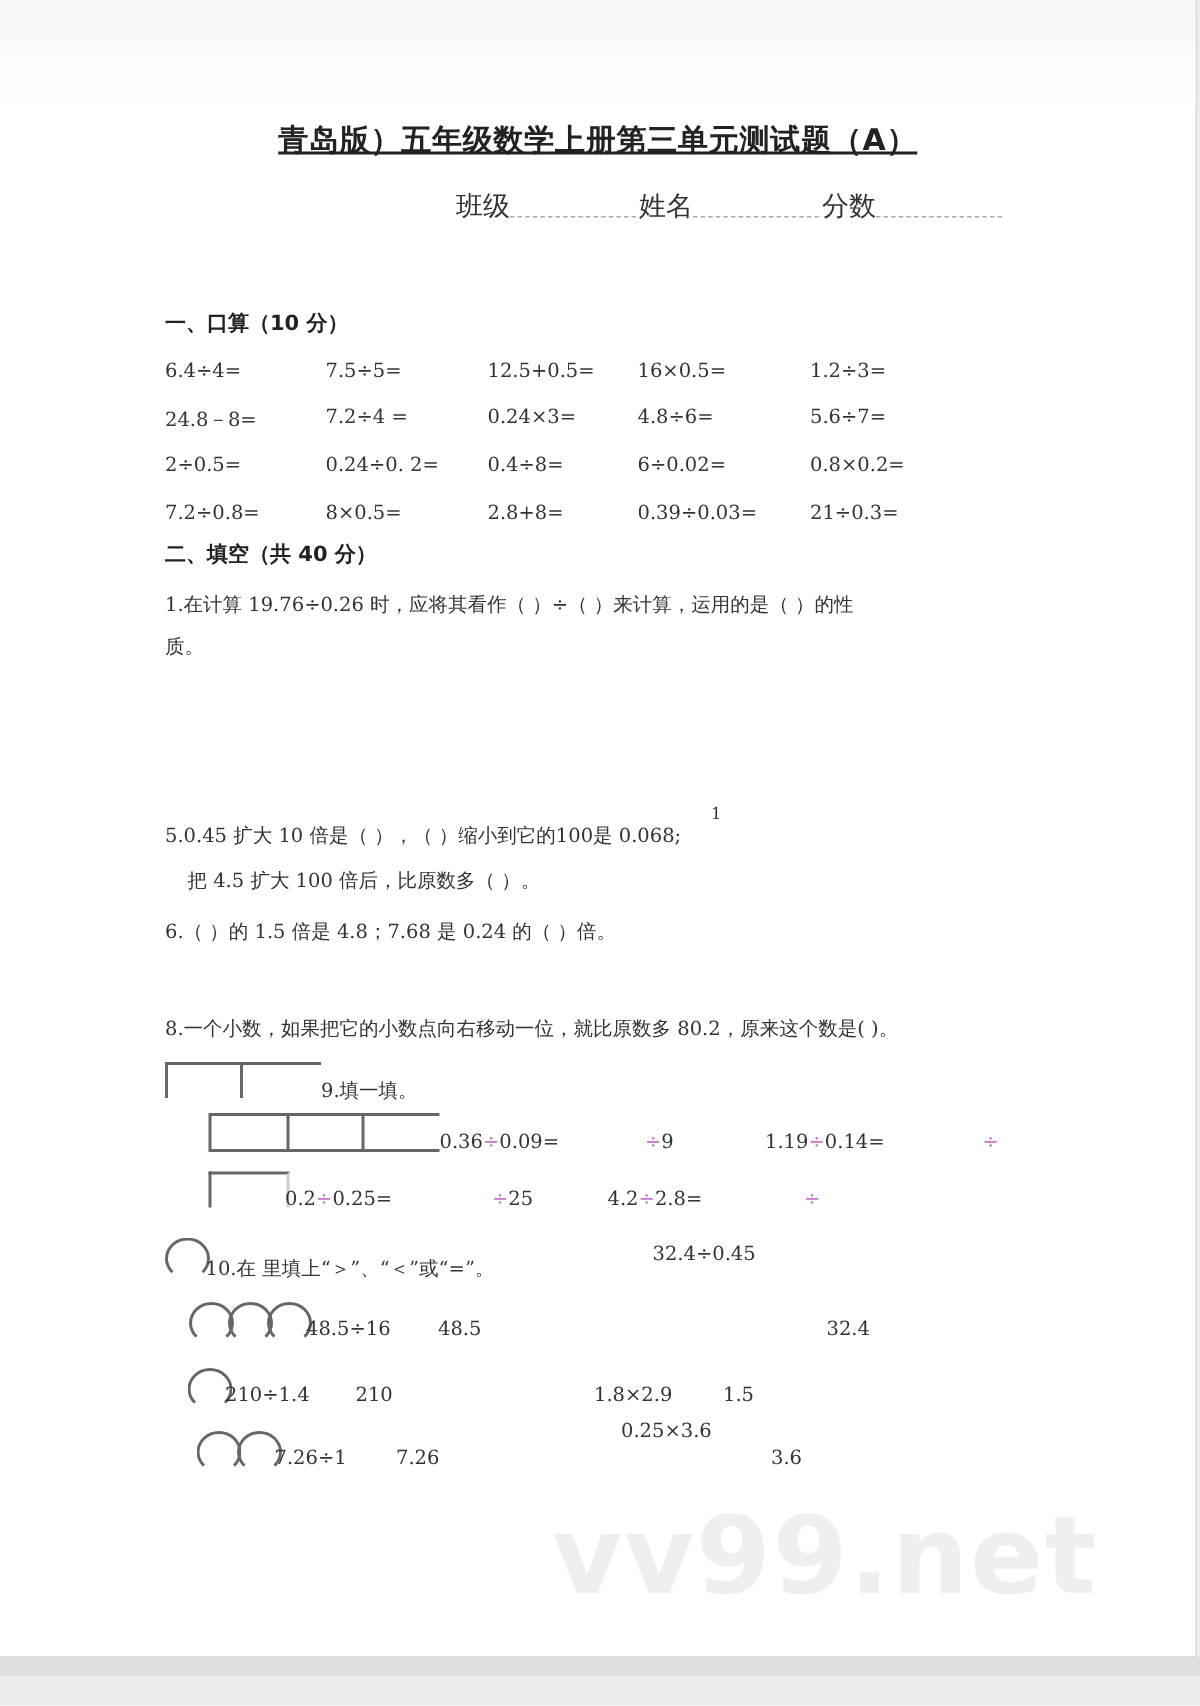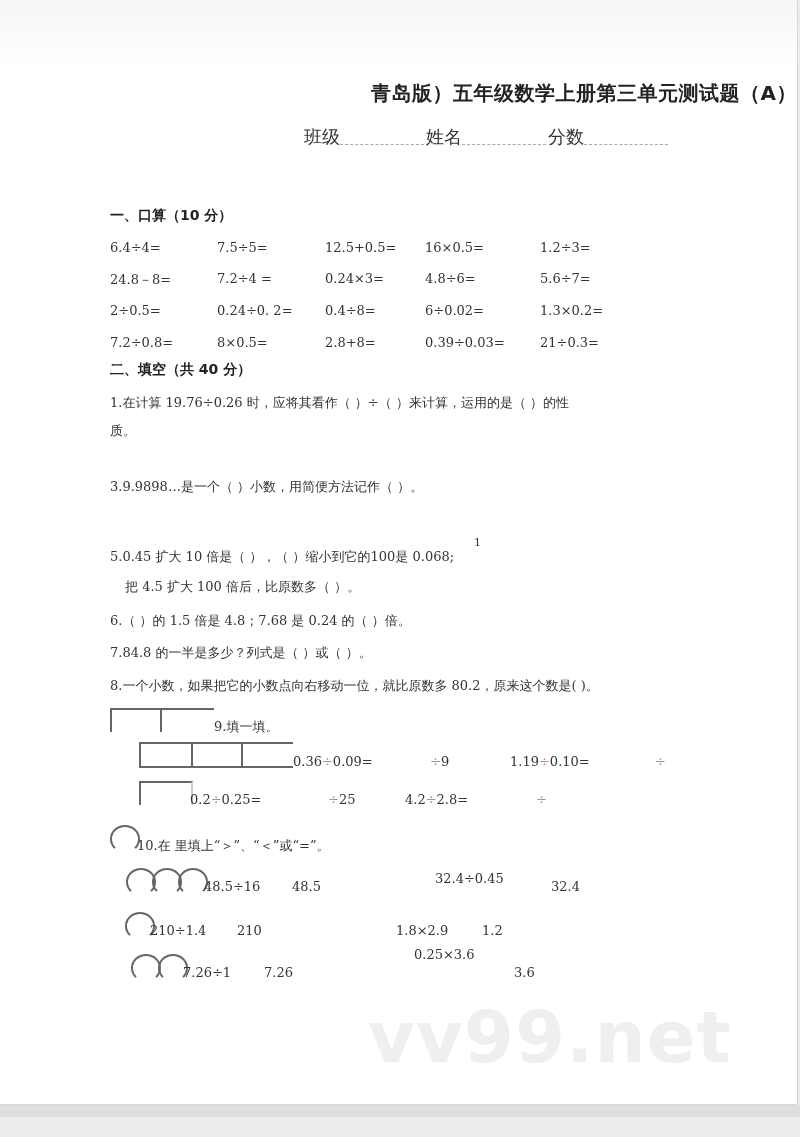--- a/index.html
+++ b/index.html
@@ -7,22 +7,22 @@
     width: 800px; height: 1137px; background: #ececec; position: relative; overflow: hidden;
     font-family: "DejaVu Serif", "Liberation Serif", serif; color: #333;
   }
   .page {
     position: absolute; left: 0; top: 0; width: 797px; height: 1104px;
     background: #ffffff; border-right: 1px solid #d8d8d8; border-bottom: 1px solid #d8d8d8;
   }
   .topband { position: absolute; left: 0; top: 0; width: 797px; height: 70px;
     background: linear-gradient(#f6f6f6, #ffffff); }
   .footer-band { position: absolute; left: 0; top: 1105px; width: 800px; height: 12px; background: #dedede; }
-  .title { position: absolute; left: 0; width: 797px; top: 80px; text-align: right;
-    font-family: "DejaVu Sans", sans-serif; font-weight: bold; font-size: 20px; color: #222; letter-spacing: 0.5px; }
+  .title { position: absolute; left: 0; width: 797px; top: 80px; text-align: center;
+    font-family: "DejaVu Sans", sans-serif; font-weight: bold; font-size: 20px; color: #222; letter-spacing: 0.5px; text-decoration: underline; }
   .meta { position: absolute; left: 304px; top: 125px; font-size: 18px; color: #333; }
   .meta .blank { display: inline-block; width: 84px; border-bottom: 1px dashed #aaa; margin-right: 2px; vertical-align: -2px; height: 14px;}
   .sec { position: absolute; left: 110px; font-family: "DejaVu Sans", sans-serif; font-weight: bold; font-size: 14px; color: #222; }
   .row { position: absolute; left: 110px; font-size: 13px; color: #333; }
   .cell { position: absolute; white-space: nowrap; }
   .line { position: absolute; left: 110px; font-size: 13px; color: #333; white-space: nowrap; }
   .frac-top { position: absolute; font-size: 11px; }
   .pk { color: #c774c7; }
   .box { position: absolute; border: 2px solid #666; border-bottom: none; }
   .boxfull { position: absolute; border: 2px solid #666; }
@@ -56,59 +56,57 @@
     <span class="cell" style="left:107px">7.2÷4 =</span>
     <span class="cell" style="left:215px">0.24×3=</span>
     <span class="cell" style="left:315px">4.8÷6=</span>
     <span class="cell" style="left:430px">5.6÷7=</span>
   </div>
   <div class="row" style="top:303px">
     <span class="cell" style="left:0">2÷0.5=</span>
     <span class="cell" style="left:107px">0.24÷0. 2=</span>
     <span class="cell" style="left:215px">0.4÷8=</span>
     <span class="cell" style="left:315px">6÷0.02=</span>
-    <span class="cell" style="left:430px">1.3×0.2=</span>
+    <span class="cell" style="left:430px">0.8×0.2=</span>
   </div>
   <div class="row" style="top:335px">
     <span class="cell" style="left:0">7.2÷0.8=</span>
     <span class="cell" style="left:107px">8×0.5=</span>
     <span class="cell" style="left:215px">2.8+8=</span>
     <span class="cell" style="left:315px">0.39÷0.03=</span>
     <span class="cell" style="left:430px">21÷0.3=</span>
   </div>
 
   <div class="sec" style="top:361px">二、填空（共 40 分）</div>
 
   <div class="line" style="top:394px">1.在计算 19.76÷0.26 时，应将其看作（      ）÷（     ）来计算，运用的是（        ）的性</div>
   <div class="line" style="top:422px">质。</div>
-  <div class="line" style="top:478px">3.9.9898…是一个（         ）小数，用简便方法记作（           ）。</div>
 
   <div class="frac-top" style="left:474px; top:536px">1</div>
   <div class="line" style="top:548px">5.0.45 扩大 10 倍是（            ），（            ）缩小到它的100是 0.068;</div>
   <div class="line" style="top:578px; left:125px">把 4.5 扩大 100 倍后，比原数多（                  ）。</div>
   <div class="line" style="top:612px">6.（            ）的 1.5 倍是 4.8；7.68 是 0.24 的（             ）倍。</div>
-  <div class="line" style="top:644px">7.84.8 的一半是多少？列式是（              ）或（                ）。</div>
   <div class="line" style="top:677px">8.一个小数，如果把它的小数点向右移动一位，就比原数多 80.2，原来这个数是(           )。</div>
 
   <div class="box" style="left:110px; top:708px; width:50px; height:22px; border-right:none;"></div>
   <div class="box" style="left:160px; top:708px; width:52px; height:22px; border-right:none;"></div>
   <div class="line" style="top:718px; left:214px">9.填一填。</div>
 
   <div class="boxfull" style="left:139px; top:742px; width:50px; height:22px;"></div>
   <div class="boxfull" style="left:191px; top:742px; width:50px; height:22px; border-left:none;"></div>
   <div class="box" style="left:241px; top:742px; width:52px; height:22px; border-right:none; border-left:none; border-bottom:2px solid #666;"></div>
 
   <div class="line" style="top:754px; left:293px">
     <span>0.36</span><span class="pk">÷</span><span>0.09=</span>
   </div>
   <div class="line" style="top:754px; left:430px">
     <span class="pk">÷</span><span>9</span>
   </div>
   <div class="line" style="top:754px; left:510px">
-    <span>1.19</span><span class="pk">÷</span><span>0.10=</span>
+    <span>1.19</span><span class="pk">÷</span><span>0.14=</span>
   </div>
   <div class="line" style="top:754px; left:655px">
     <span class="pk">÷</span>
   </div>
 
   <div class="box" style="left:139px; top:781px; width:50px; height:22px; border-right:2px solid #ccc;"></div>
   <div class="line" style="top:792px; left:190px">
     <span>0.2</span><span class="pk">÷</span><span>0.25=</span>
   </div>
   <div class="line" style="top:792px; left:328px">
@@ -122,28 +120,28 @@
   </div>
 
   <div class="circ" style="left:110px; top:825px;"></div>
   <div class="line" style="top:837px; left:137px">10.在      里填上“＞”、“＜”或“=”。</div>
 
   <div class="circ" style="left:126px; top:868px;"></div>
   <div class="circ" style="left:152px; top:868px;"></div>
   <div class="circ" style="left:178px; top:868px;"></div>
   <div class="line" style="top:879px; left:204px">48.5÷16</div>
   <div class="line" style="top:879px; left:292px">48.5</div>
-  <div class="line" style="top:871px; left:435px">32.4÷0.45</div>
+  <div class="line" style="top:829px; left:435px">32.4÷0.45</div>
   <div class="line" style="top:879px; left:551px">32.4</div>
 
   <div class="circ" style="left:125px; top:912px;"></div>
   <div class="line" style="top:923px; left:150px">210÷1.4</div>
   <div class="line" style="top:923px; left:237px">210</div>
   <div class="line" style="top:923px; left:396px">1.8×2.9</div>
-  <div class="line" style="top:923px; left:482px">1.2</div>
+  <div class="line" style="top:923px; left:482px">1.5</div>
 
   <div class="circ" style="left:131px; top:954px;"></div>
   <div class="circ" style="left:158px; top:954px;"></div>
   <div class="line" style="top:965px; left:183px">7.26÷1</div>
   <div class="line" style="top:965px; left:264px">7.26</div>
   <div class="line" style="top:947px; left:414px">0.25×3.6</div>
   <div class="line" style="top:965px; left:514px">3.6</div>
 
   <div class="watermark">vv99.net</div>
 </div>

